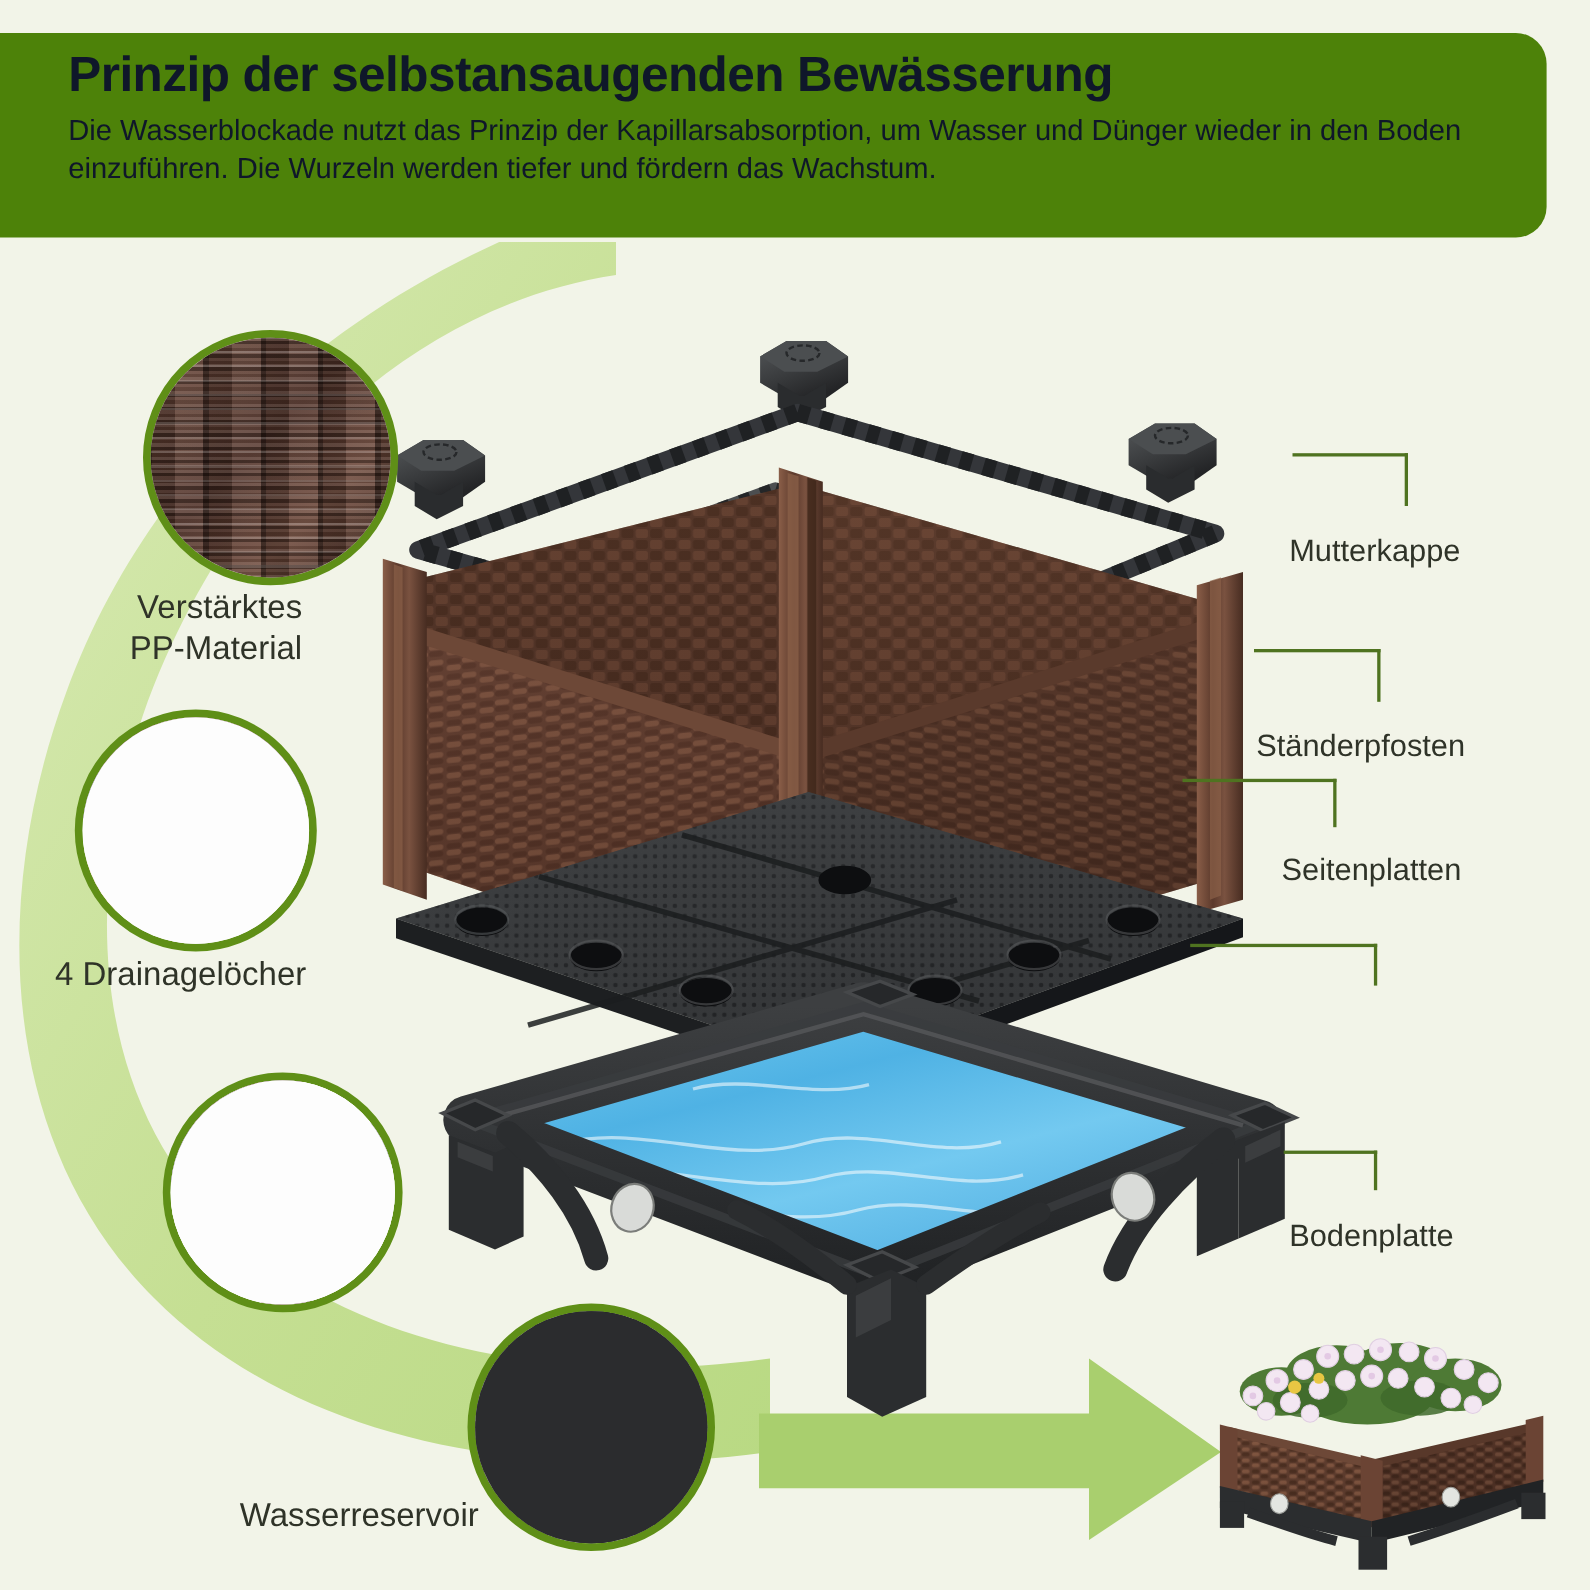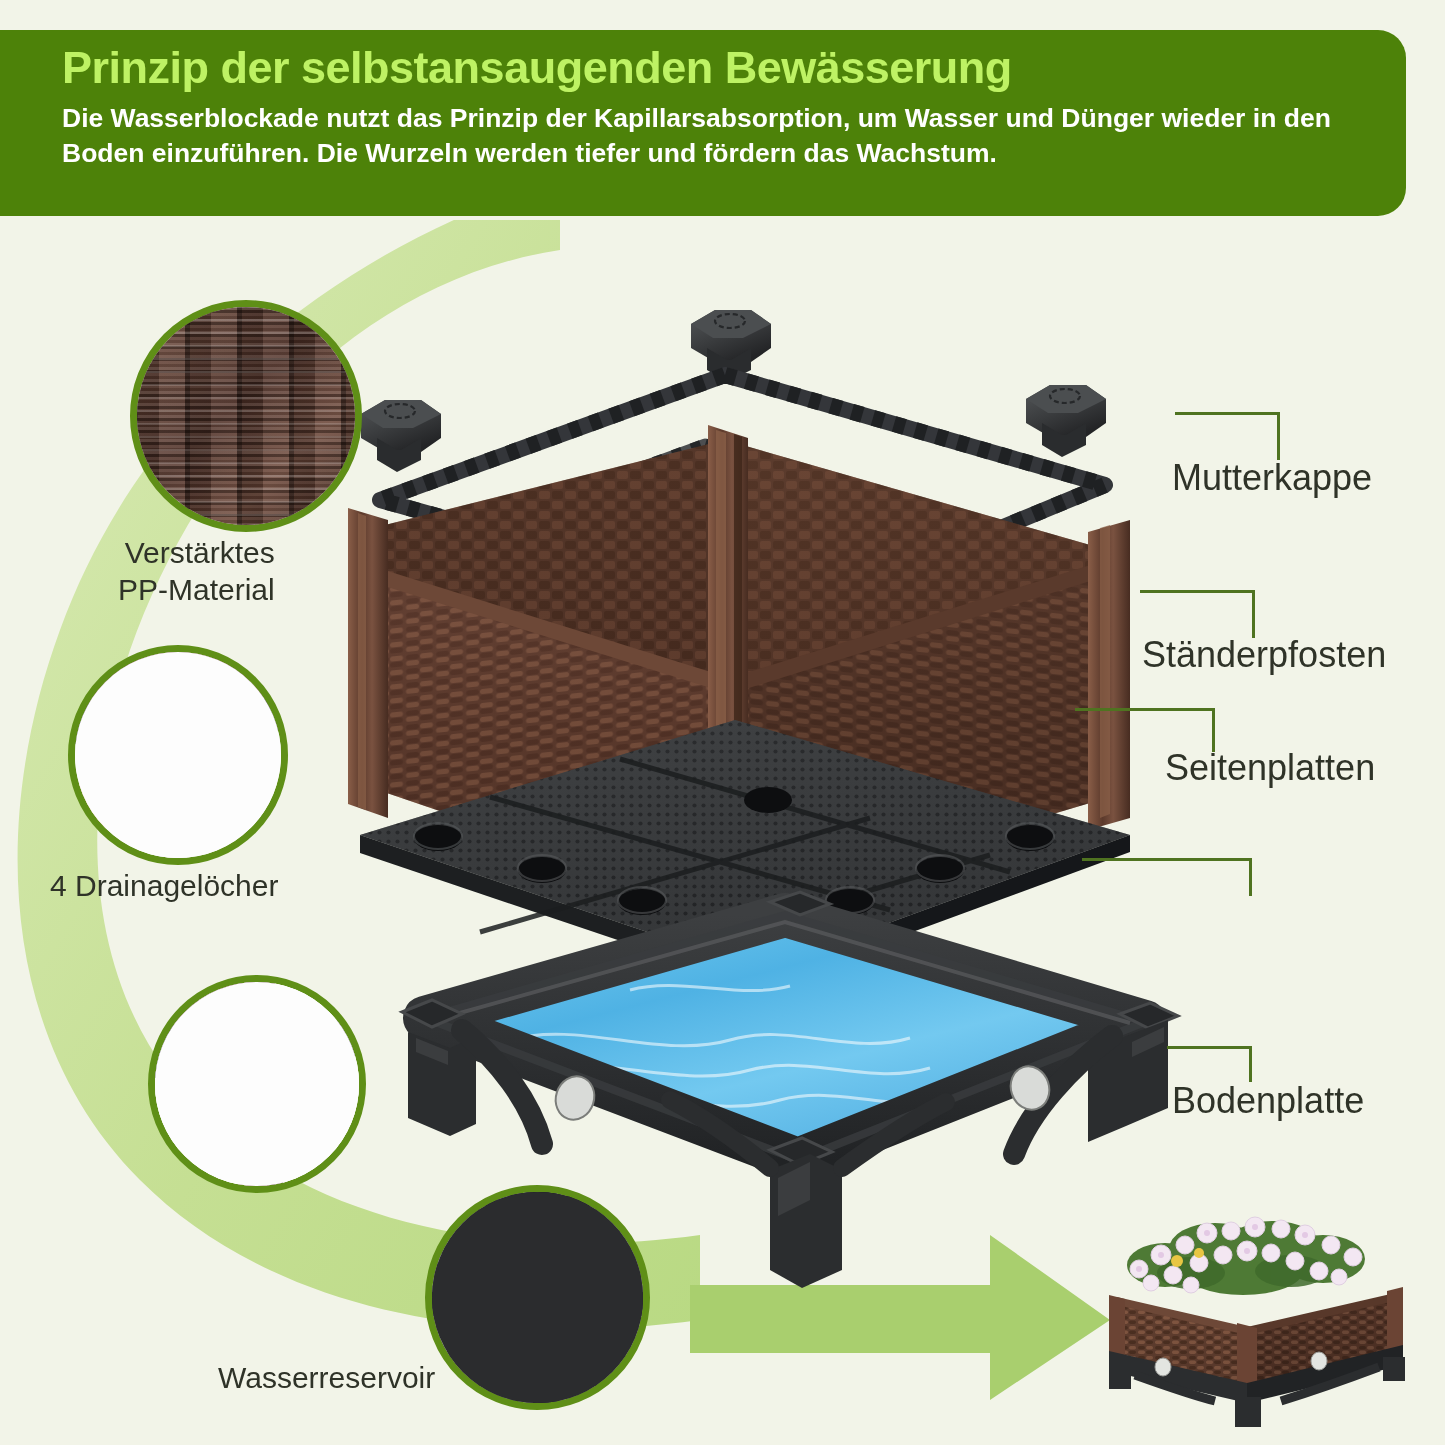--- a/index.html
+++ b/index.html
@@ -15,37 +15,37 @@
   
   .banner{
     position:absolute;left:-30px;top:30px;width:1436px;height:186px;
     background:#4d8209;
     border-radius:0 28px 28px 0;
     box-sizing:border-box;
     padding:14px 30px 0 92px;
     z-index:40;
   }
   .banner-title{
-    color:#bef264;font-size:45px;font-weight:bold;letter-spacing:-0.5px;
+    color:#0f172a;font-size:45px;font-weight:bold;letter-spacing:-0.5px;
     line-height:1.05;margin:0 0 10px 0;white-space:nowrap;
   }
   .banner-sub{
-    color:#ffffff;font-size:26.5px;line-height:1.32;margin:0;font-weight:700;
+    color:#0f172a;font-size:26.5px;line-height:1.32;margin:0;font-weight:400;
     max-width:1285px;
   }
 
   
   .swoosh{position:absolute;left:0;top:220px;width:1445px;height:1225px;z-index:1;pointer-events:none;}
 
   
   .diagram{position:absolute;left:330px;top:270px;width:880px;height:1070px;z-index:10;}
 
   
   .label{
-    position:absolute;color:#2f3328;font-size:36px;white-space:nowrap;z-index:30;
+    position:absolute;color:#2f3328;font-size:28px;white-space:nowrap;z-index:30;margin-top:28px;
   }
   .leader{position:absolute;z-index:22;}
   .leader .h{position:absolute;height:3px;background:#4f7320;left:0;top:0;}
   .leader .v{position:absolute;width:3px;background:#4f7320;top:0;}
 
   
   .inset{
     position:absolute;border-radius:50%;
     border:7px solid #5f8f17;
     overflow:hidden;z-index:25;

